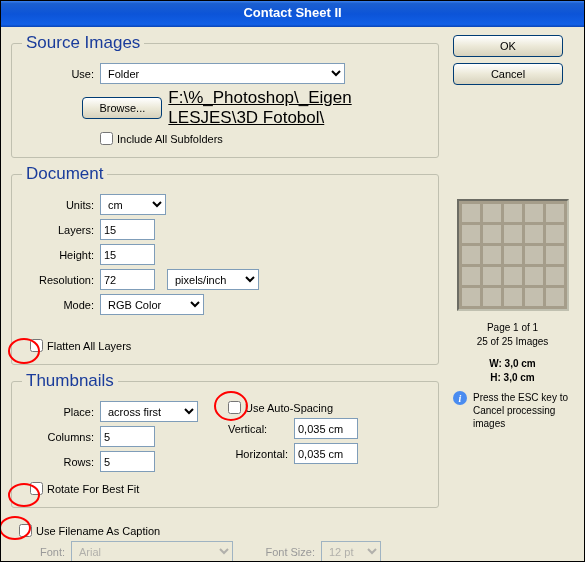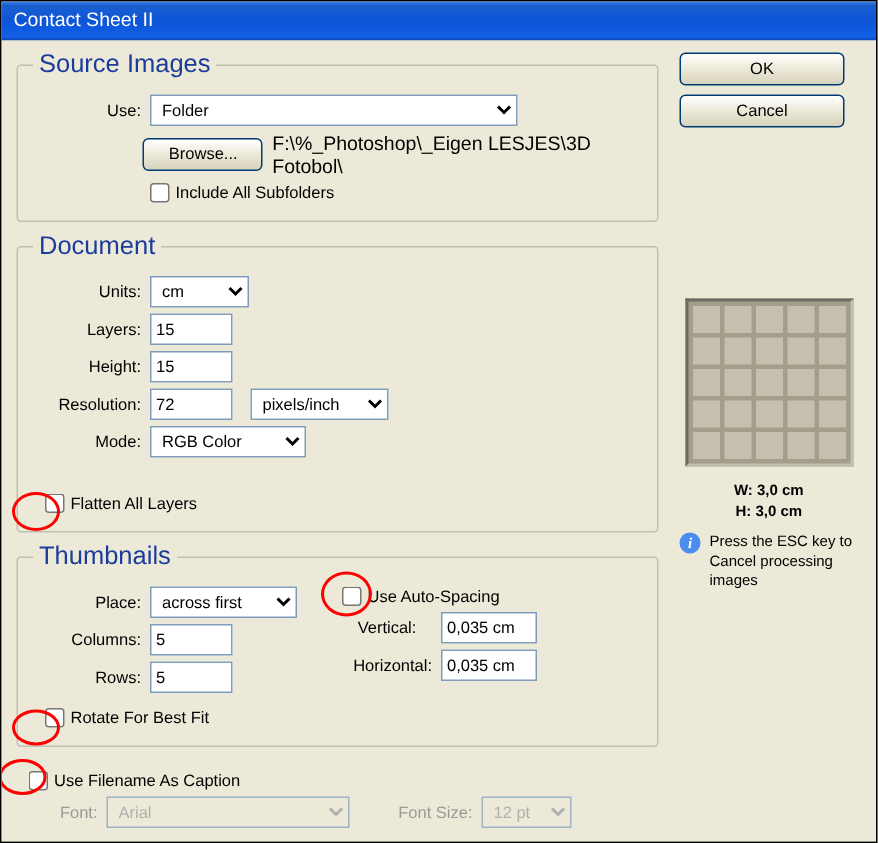--- a/index.html
+++ b/index.html
@@ -8,24 +8,25 @@
   font-family: Tahoma, Arial, sans-serif;
   font-size: 11px;
   background: #ece9d8;
   width: 585px; height: 562px;
   border: 1px solid #000;
   overflow: hidden;
 }
 .titlebar {
   background: linear-gradient(to bottom, #3a81ee 0%, #1b5fd0 10%, #0c54d8 50%, #1260e6 90%, #0a44b5 100%);
   color: #fff;
-  font-weight: normal;
+  font-weight: bold;
   font-size: 13px;
   padding: 4px 8px;
   height: 26px;
+  text-align: center;
 }
 .content {
   display: flex;
   background: #ece9d8;
   height: calc(100% - 26px);
 }
 .left {
   flex: 1;
   padding: 6px 10px 6px 10px;
 }
@@ -89,21 +90,21 @@
   width: 13px; height: 13px;
   border: 1px solid #7f9db9;
   margin: 0;
 }
 .circle {
   position: absolute;
   border: 2px solid #ff0000;
   border-radius: 50%;
   pointer-events: none;
 }
-.pathtxt { font-size: 13px; padding-left: 6px; }
+.pathtxt { font-size: 17px; padding-left: 6px; text-decoration: underline; }
 .preview {
   width: 112px; height: 112px;
   border: 2px inset #c0c0b0;
   background: #a59d8a;
   display: grid;
   grid-template-columns: repeat(5, 1fr);
   grid-template-rows: repeat(5, 1fr);
   gap: 3px;
   padding: 3px;
   margin: 114px auto 10px auto;
@@ -212,21 +213,21 @@
           </div>
         </div>
         <div style="flex:1; padding-left:6px; position:relative;">
           <div class="row">
             <label class="chk">
               <input type="checkbox" style="">
               <span>Use Auto-Spacing</span>
             </label>
           </div>
           <div class="row">
-            <span style="width:66px;text-align:center;padding-right:6px;">Vertical:</span>
+            <span style="width:66px;text-align:left;padding-right:6px;">Vertical:</span>
             <input type="text" class="vshort" value="0,035 cm" style="">
           </div>
           <div class="row">
             <span style="width:66px;text-align:right;padding-right:6px;">Horizontal:</span>
             <input type="text" class="vshort" value="0,035 cm" style="">
           </div>
           <div class="circle" style="width:34px;height:30px;left:-8px;top:-6px;"></div>
         </div>
       </div>
       <div class="row" style="margin-top:6px;">
@@ -285,20 +286,24 @@
         <div></div>
         <div></div>
         <div></div>
         <div></div>
       <div></div>
         <div></div>
         <div></div>
         <div></div>
         <div></div>
     </div>
+    <div class="rinfo">
+      <div>Page 1 of 1</div>
+      <div>25 of 25 Images</div>
+    </div>
     <div class="rinfo2">
       <div>W:  3,0 cm</div>
       <div>H:  3,0 cm</div>
     </div>
     <div class="hint">
       <div class="hint-icon">i</div>
       <div>Press the ESC key to Cancel processing images</div>
     </div>
   </div>
 </div>

